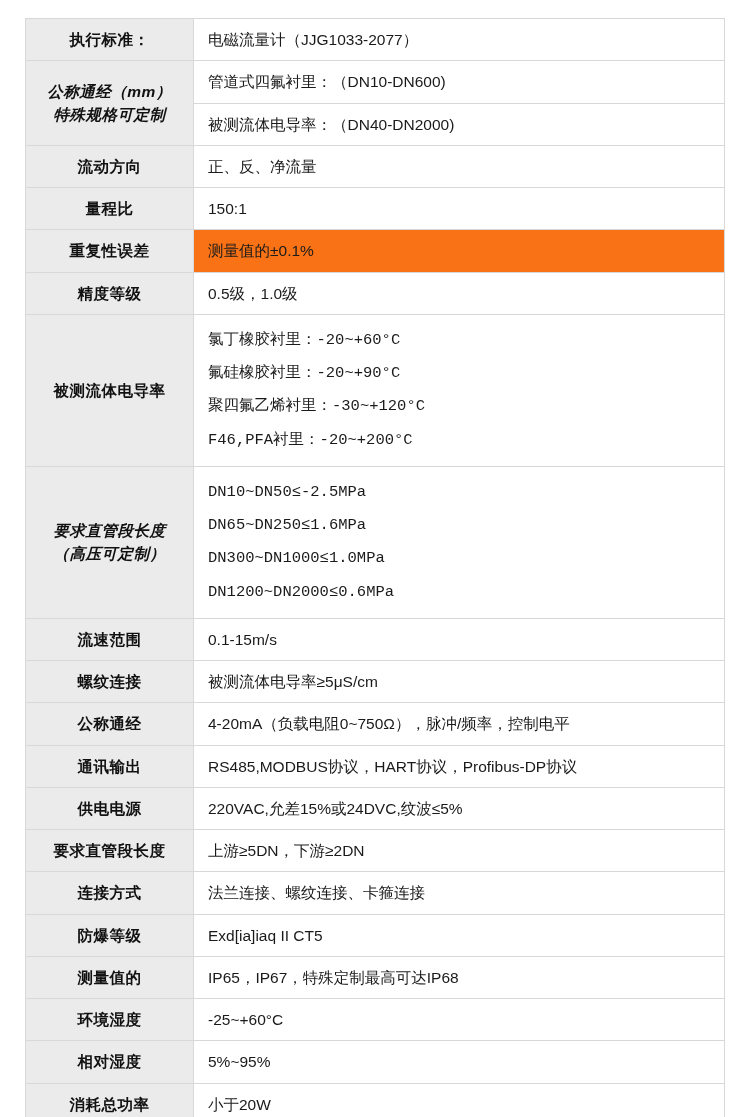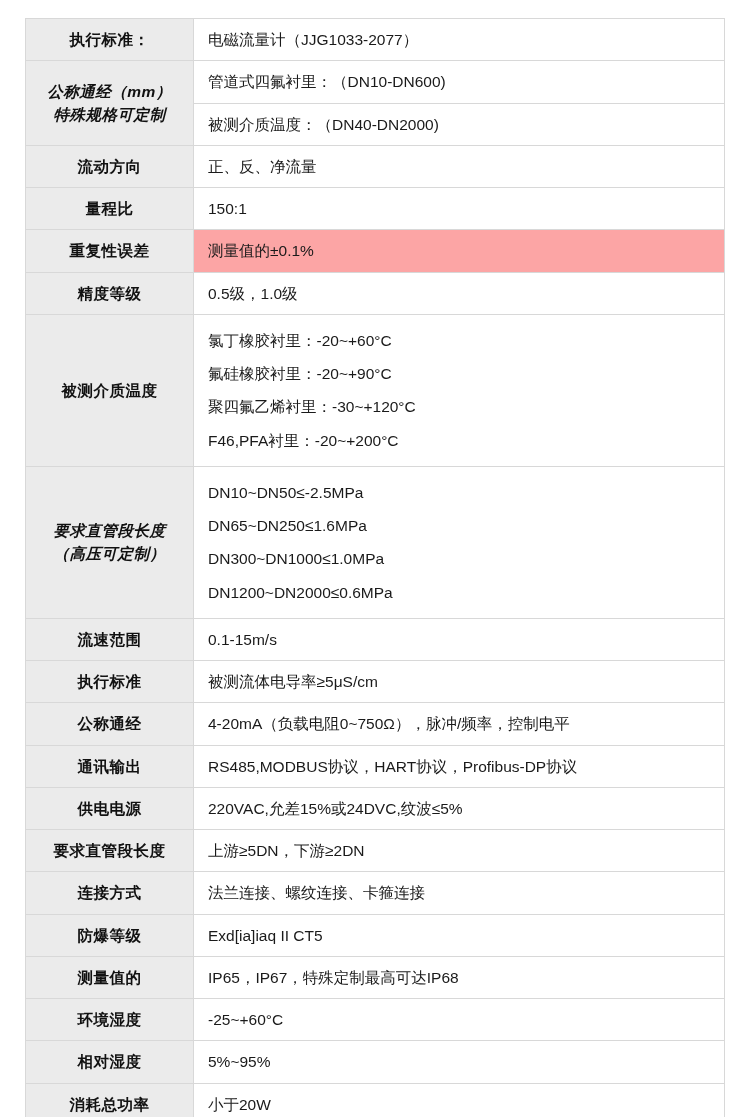--- a/index.html
+++ b/index.html
@@ -34,31 +34,32 @@
     color: #111;
     padding: 9px 6px;
     letter-spacing: 0.5px;
   }
   td.value {
     background: #ffffff;
     padding: 9px 14px;
     color: #1a1a1a;
   }
   td.value.shaded {
-    background: #fca5a5;
+    background: #f97316;
   }
   .label .line2 {
     display: block;
     font-style: italic;
   }
   .stack {
     padding: 8px 14px;
   }
   .stack div {
     padding: 5px 0;
+    font-family: Liberation Mono, monospace;
   }
   .tall-label {
     line-height: 1.55;
   }
 </style>
 </head>
 <body>
 
 <table class="spec-table">
   <tbody>
@@ -69,21 +70,21 @@
     </tr>
 
     <tr>
       <td class="label tall-label" rowspan="2">
         <span class="line2">公称通经（mm）</span>
         <span class="line2">特殊规格可定制</span>
       </td>
       <td class="value">管道式四氟衬里：（DN10-DN600)</td>
     </tr>
     <tr>
-      <td class="value">被测介质温度：（DN40-DN2000)</td>
+      <td class="value">被测流体电导率：（DN40-DN2000)</td>
     </tr>
 
     <tr>
       <td class="label">流动方向</td>
       <td class="value">正、反、净流量</td>
     </tr>
 
     <tr>
       <td class="label">量程比</td>
       <td class="value">150:1</td>
@@ -93,21 +94,21 @@
       <td class="label">重复性误差</td>
       <td class="value shaded">测量值的±0.1%</td>
     </tr>
 
     <tr>
       <td class="label">精度等级</td>
       <td class="value">0.5级，1.0级</td>
     </tr>
 
     <tr>
-      <td class="label">被测介质温度</td>
+      <td class="label">被测流体电导率</td>
       <td class="value stack">
         <div>氯丁橡胶衬里：-20~+60°C</div>
         <div>氟硅橡胶衬里：-20~+90°C</div>
         <div>聚四氟乙烯衬里：-30~+120°C</div>
         <div>F46,PFA衬里：-20~+200°C</div>
       </td>
     </tr>
 
     <tr>
       <td class="label tall-label">
@@ -121,21 +122,21 @@
         <div>DN1200~DN2000≤0.6MPa</div>
       </td>
     </tr>
 
     <tr>
       <td class="label">流速范围</td>
       <td class="value">0.1-15m/s</td>
     </tr>
 
     <tr>
-      <td class="label">执行标准</td>
+      <td class="label">螺纹连接</td>
       <td class="value">被测流体电导率≥5μS/cm</td>
     </tr>
 
     <tr>
       <td class="label">公称通经</td>
       <td class="value">4-20mA（负载电阻0~750Ω），脉冲/频率，控制电平</td>
     </tr>
 
     <tr>
       <td class="label">通讯输出</td>

